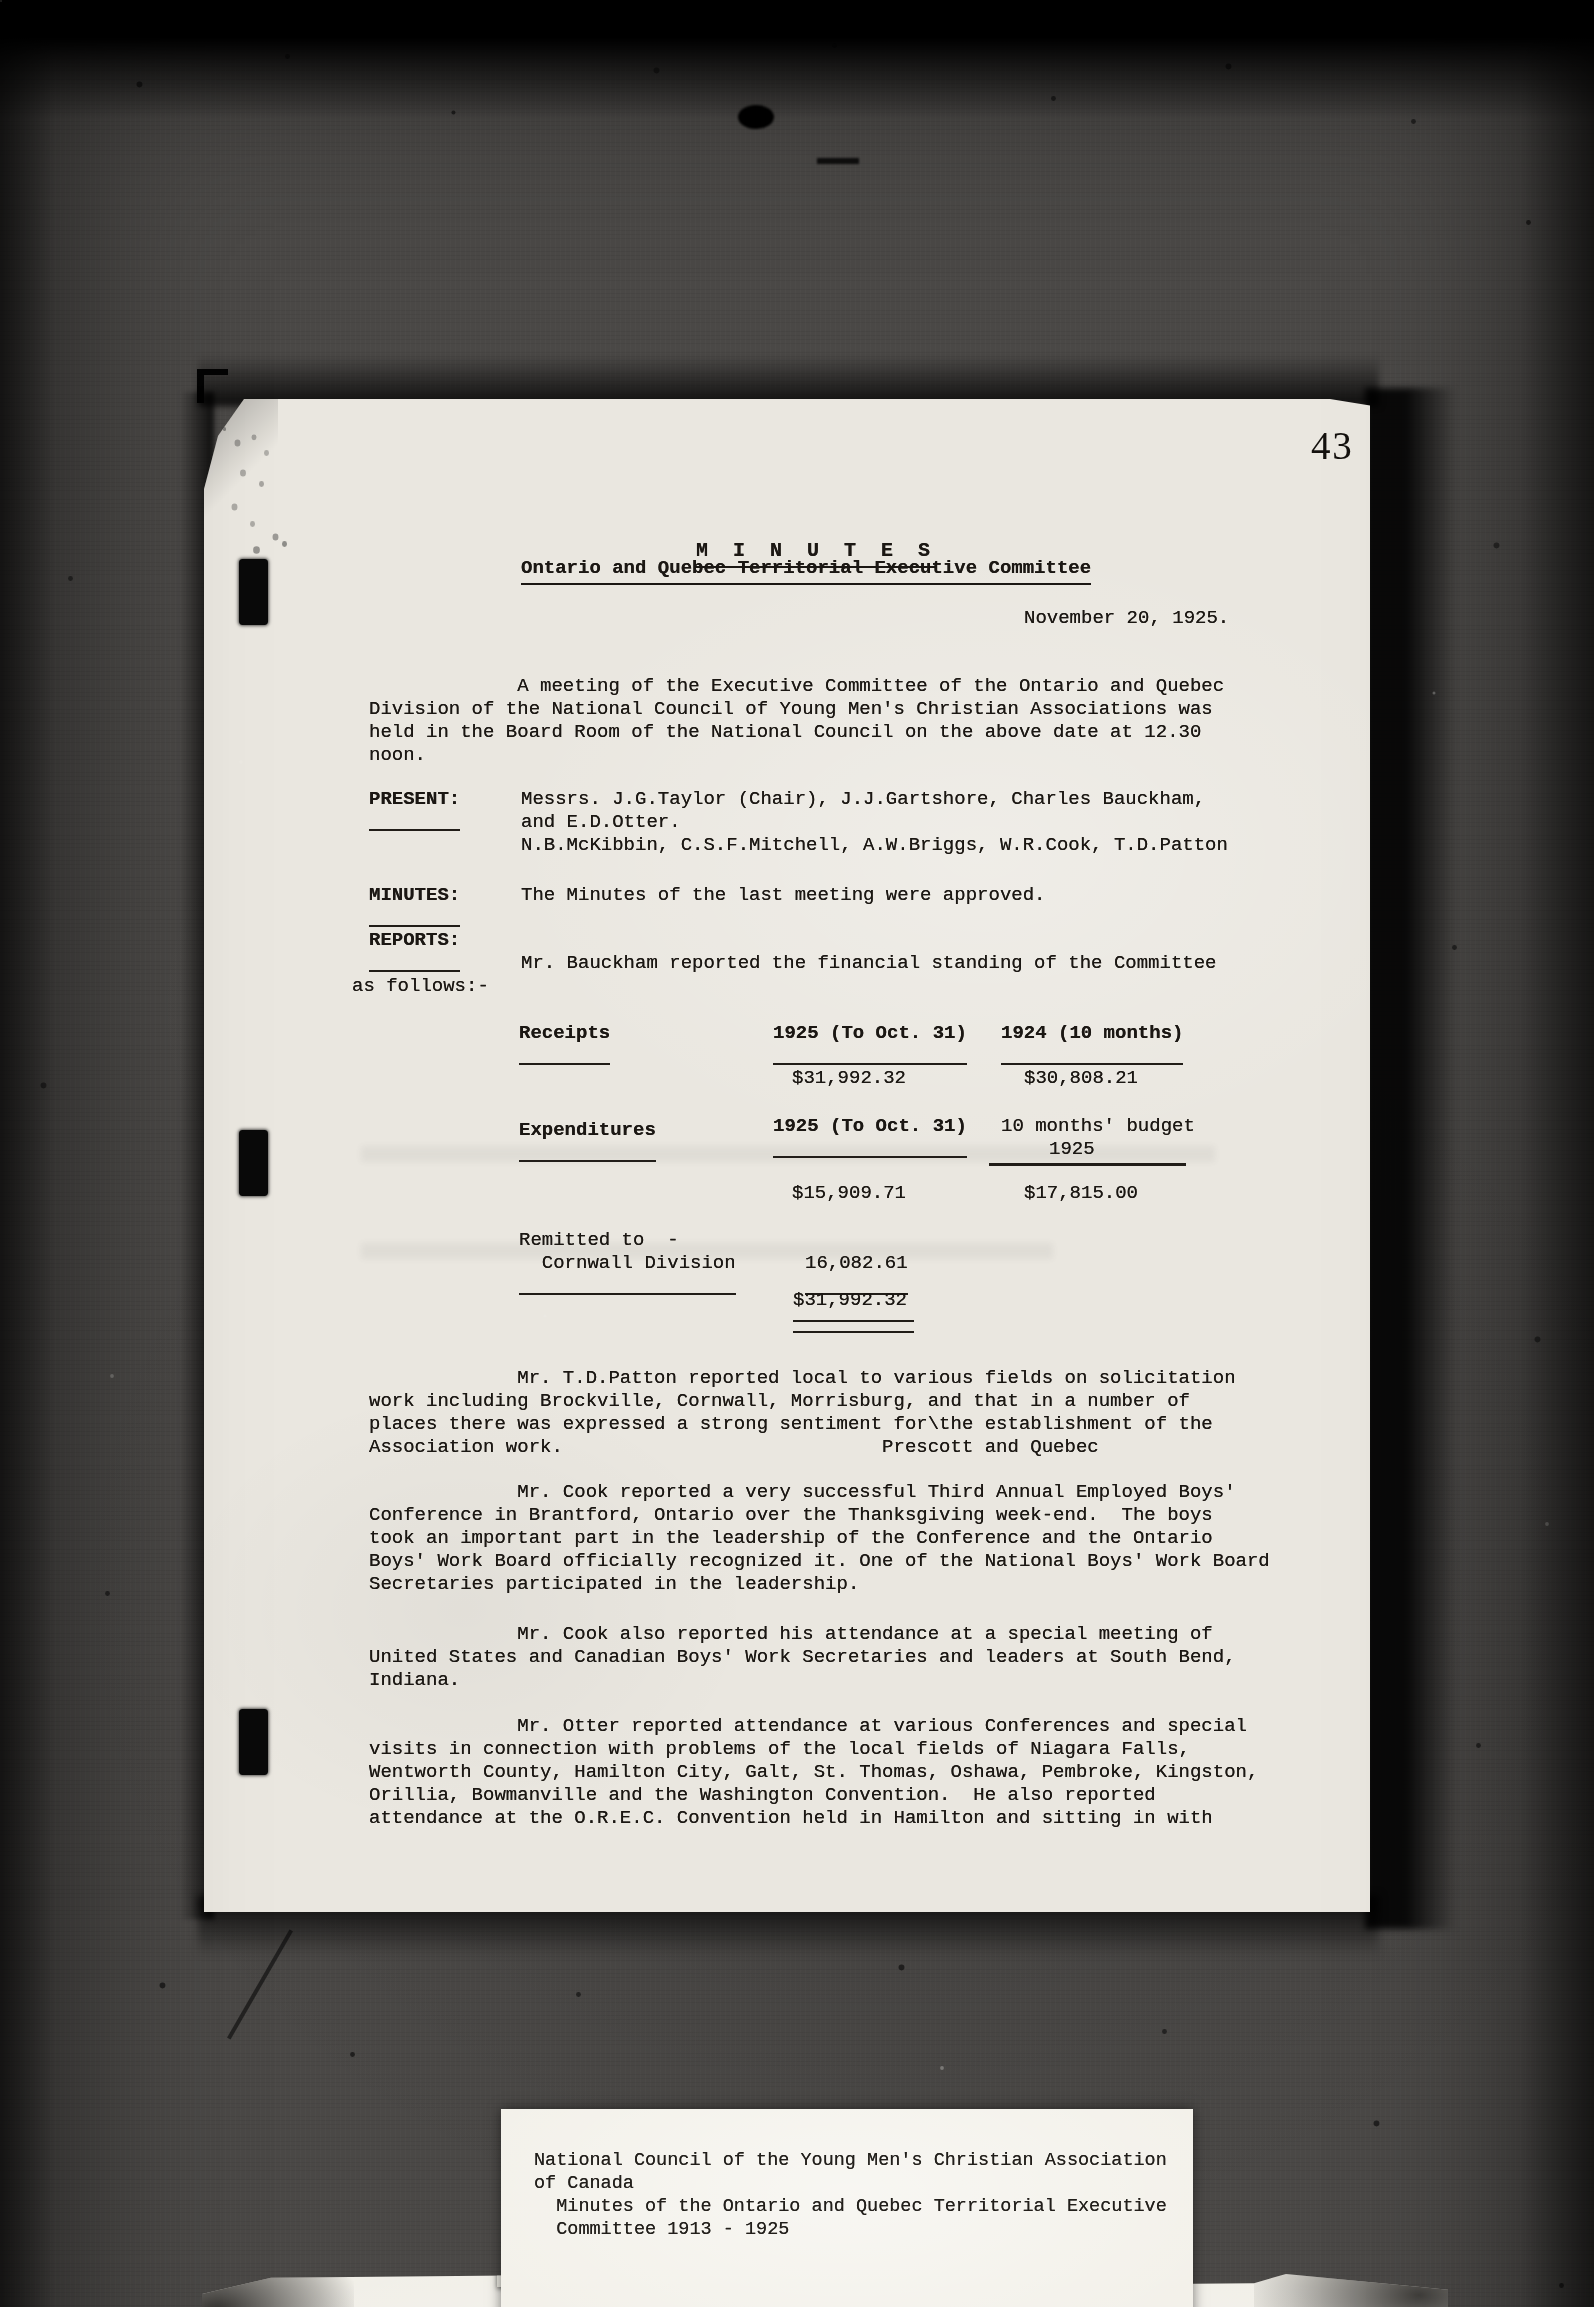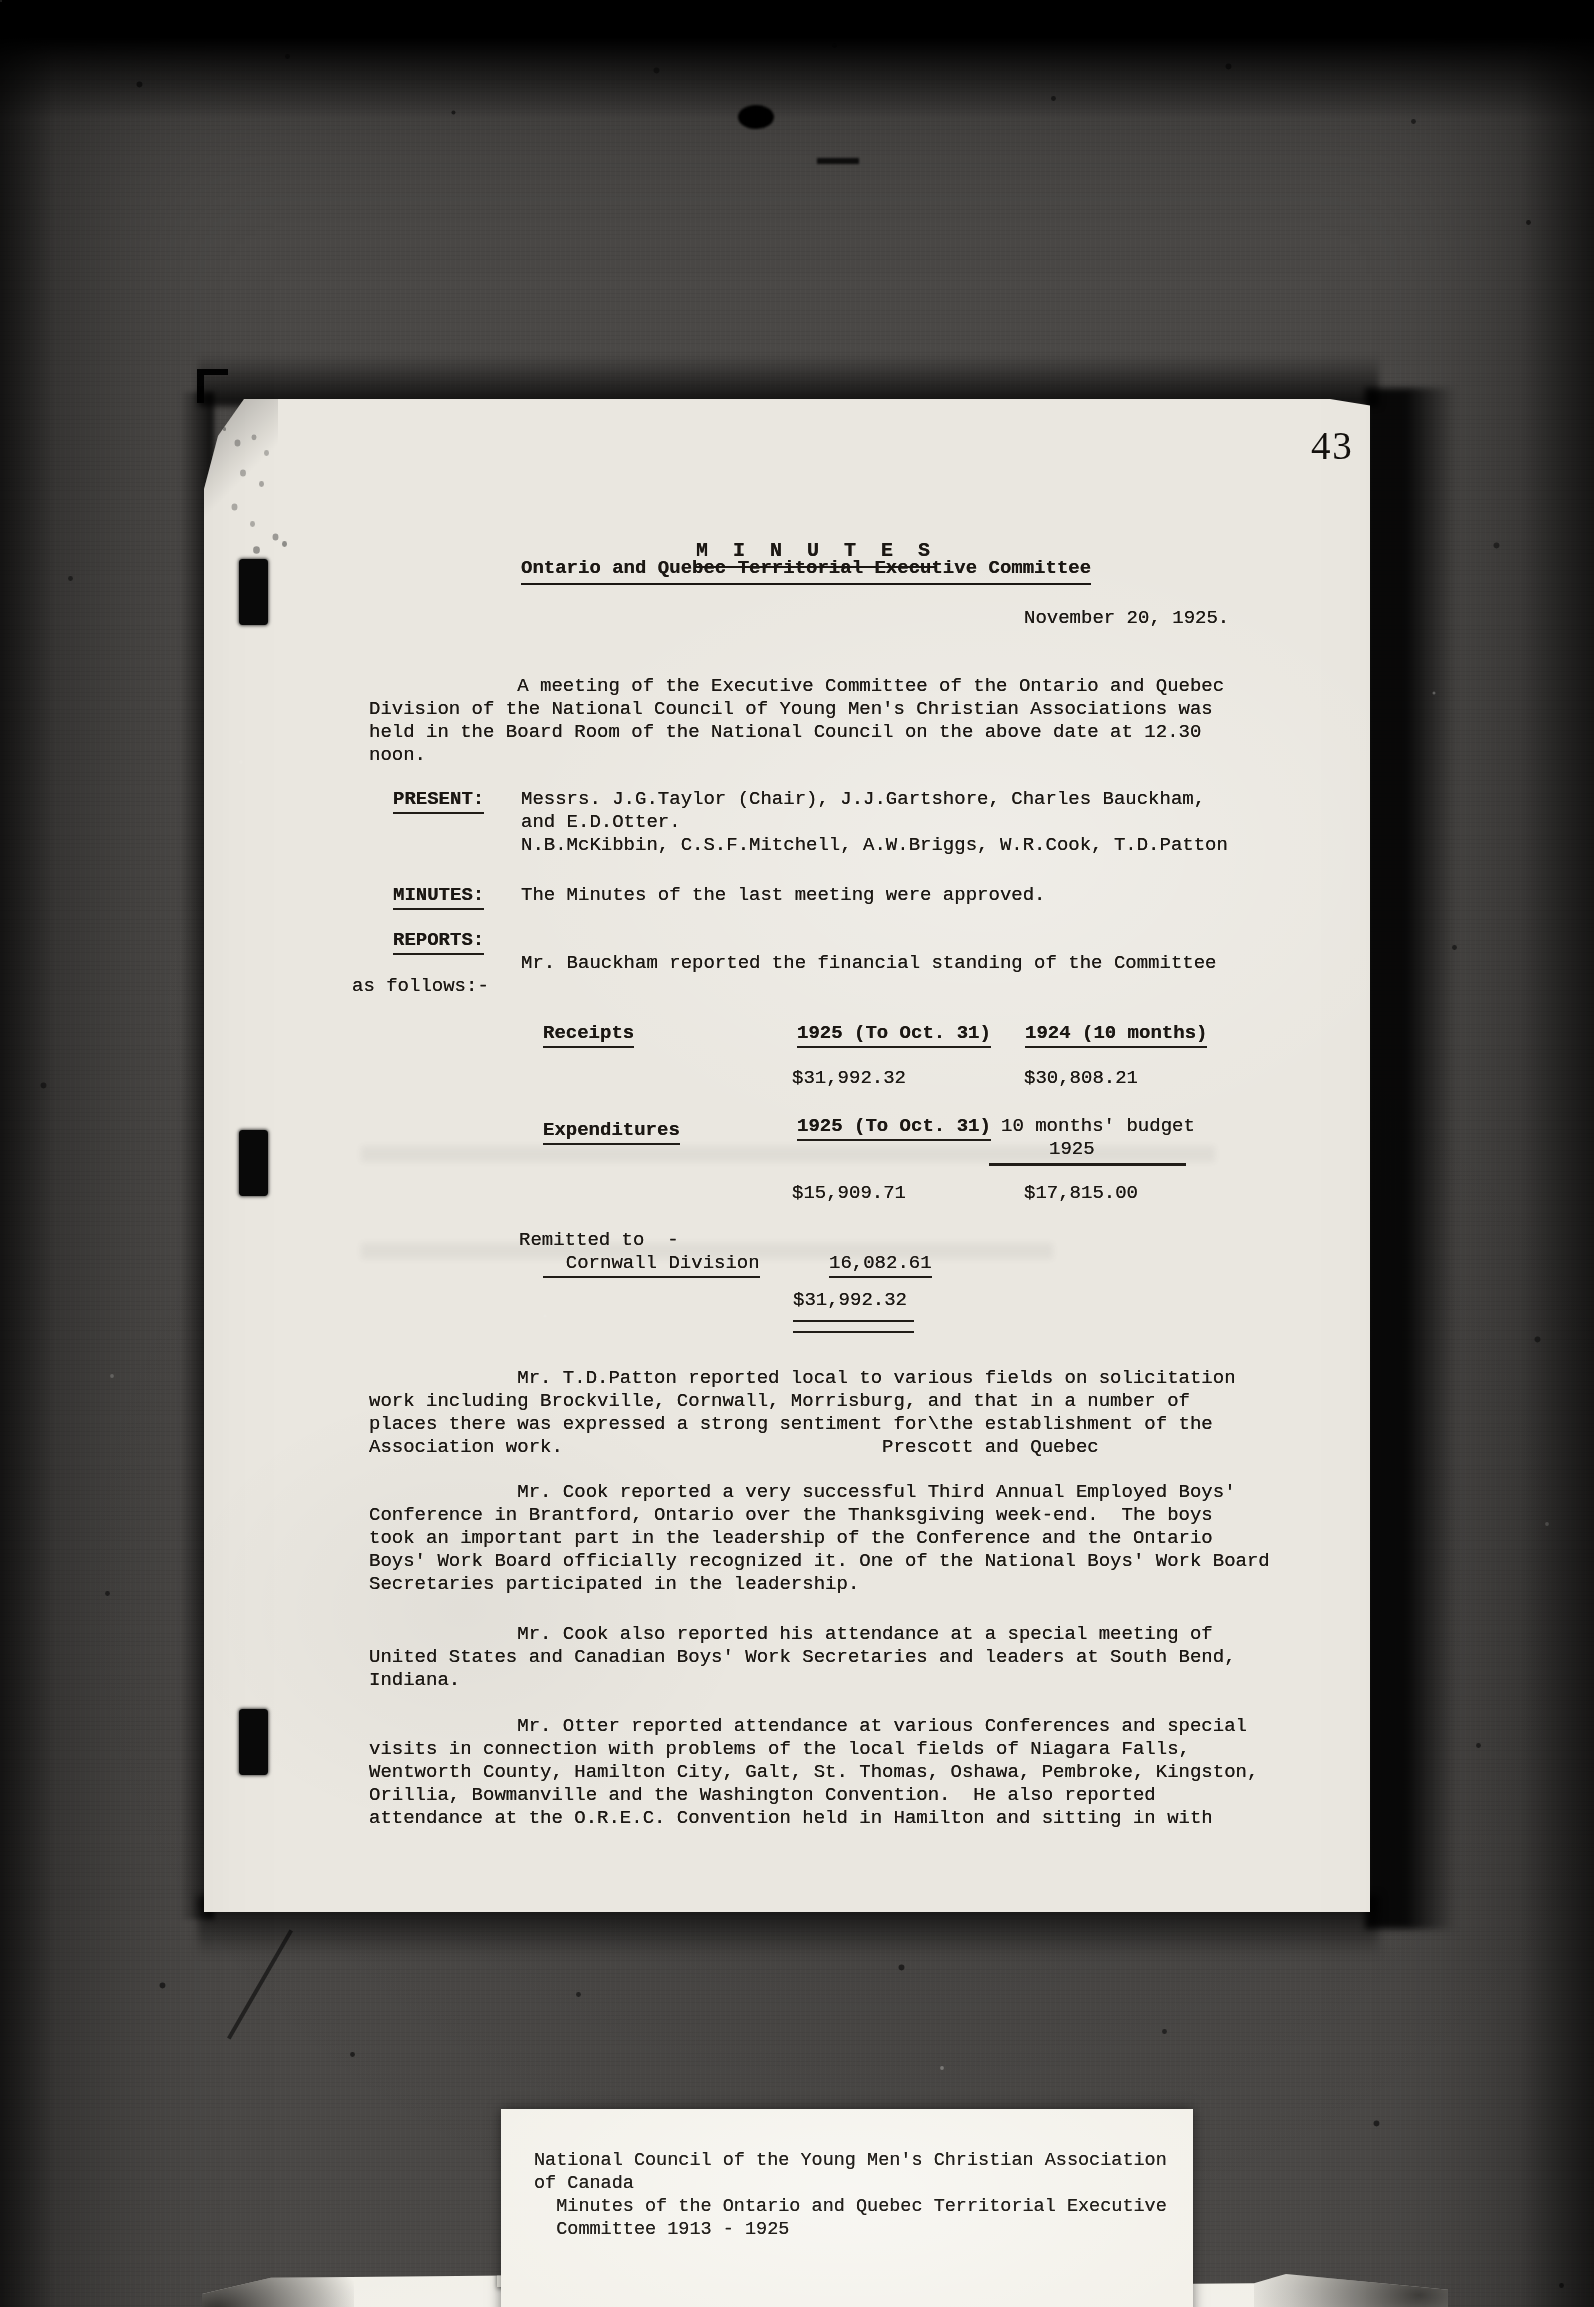--- a/index.html
+++ b/index.html
@@ -44,21 +44,21 @@
     filter:blur(0.5px);background:rgba(30,30,30,0.4);
     box-shadow:13px 14px 0 1.4px rgba(30,30,30,0.32), 29.5px 8.3px 0 0.9px rgba(30,30,30,0.3),
       42px 24px 0 0.9px rgba(30,30,30,0.28), 18.5px 44px 0 1.4px rgba(30,30,30,0.3),
       37px 55px 0 0.9px rgba(30,30,30,0.33), 10px 78px 0 1.4px rgba(30,30,30,0.3),
       28px 95px 0 0.9px rgba(30,30,30,0.3), 51px 108px 0 1.4px rgba(30,30,30,0.38),
       32px 121px 0 1.8px rgba(30,30,30,0.42), 60px 115px 0 0.9px rgba(30,30,30,0.45);}
 
   .tl{position:absolute;white-space:pre;font-size:19px;line-height:23px;color:#1b1713;
       text-shadow:0 0 0.5px rgba(27,23,19,0.9);}
   .b{font-weight:bold;}
-  .ul{border-bottom:2.3px solid #211d18;padding-bottom:2px;margin-left:24px;}
+  .ul{border-bottom:2.3px solid #211d18;padding-bottom:19px;}
   .para{position:absolute;}
   .para div{white-space:pre;font-size:19px;line-height:23px;color:#1b1713;text-shadow:0 0 0.5px rgba(27,23,19,0.9);}
 
   .page-number{position:absolute;left:1107px;top:24px;font-family:"Liberation Serif",serif;
     font-size:39px;color:#14110e;letter-spacing:1.8px;}
   .doc-title{left:492px;top:111px;font-size:20px;letter-spacing:6.5px;border-bottom:2.8px solid #1b1713;padding-bottom:3.7px;margin-top:29px;}
   .doc-subtitle{left:317px;top:158px;border-bottom:2.3px solid #1b1713;padding-bottom:2.8px;}
   .doc-date{left:820px;top:208px;}
 
   .rule-1925{position:absolute;left:785px;top:764px;width:197px;height:2.8px;background:#211d18;}

